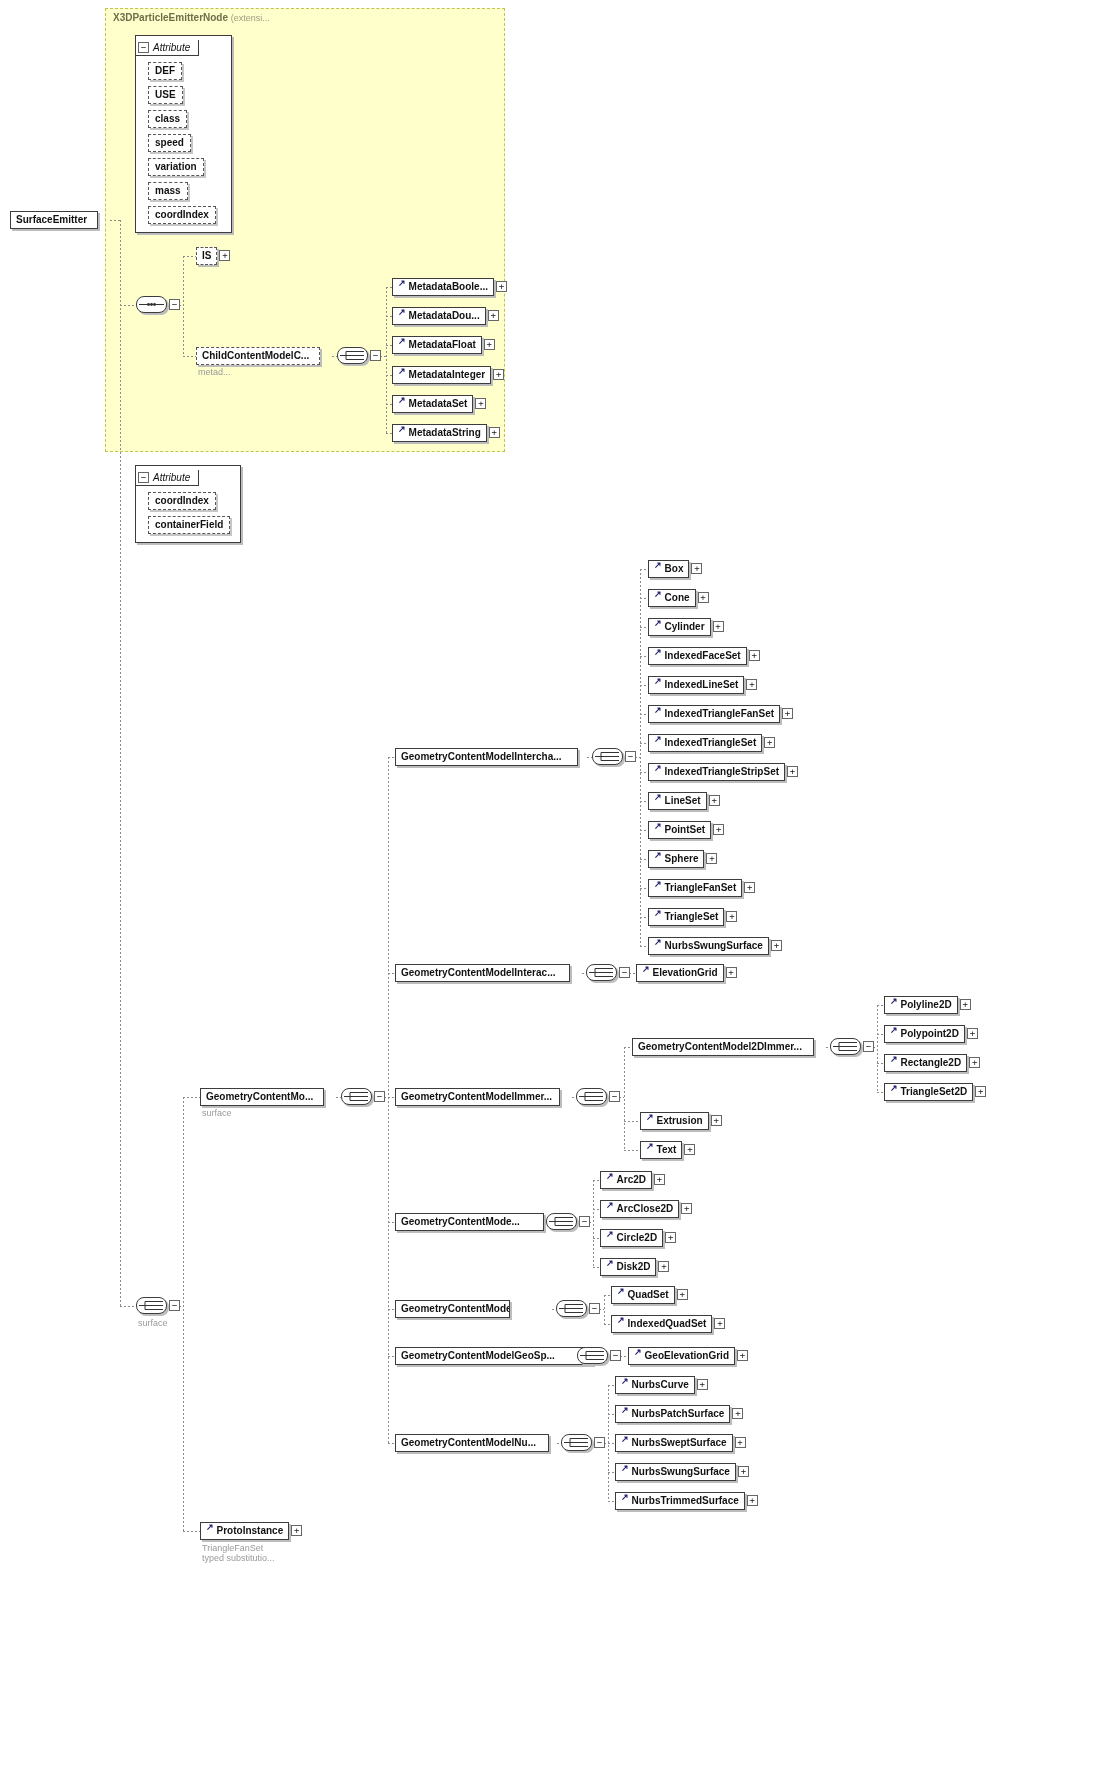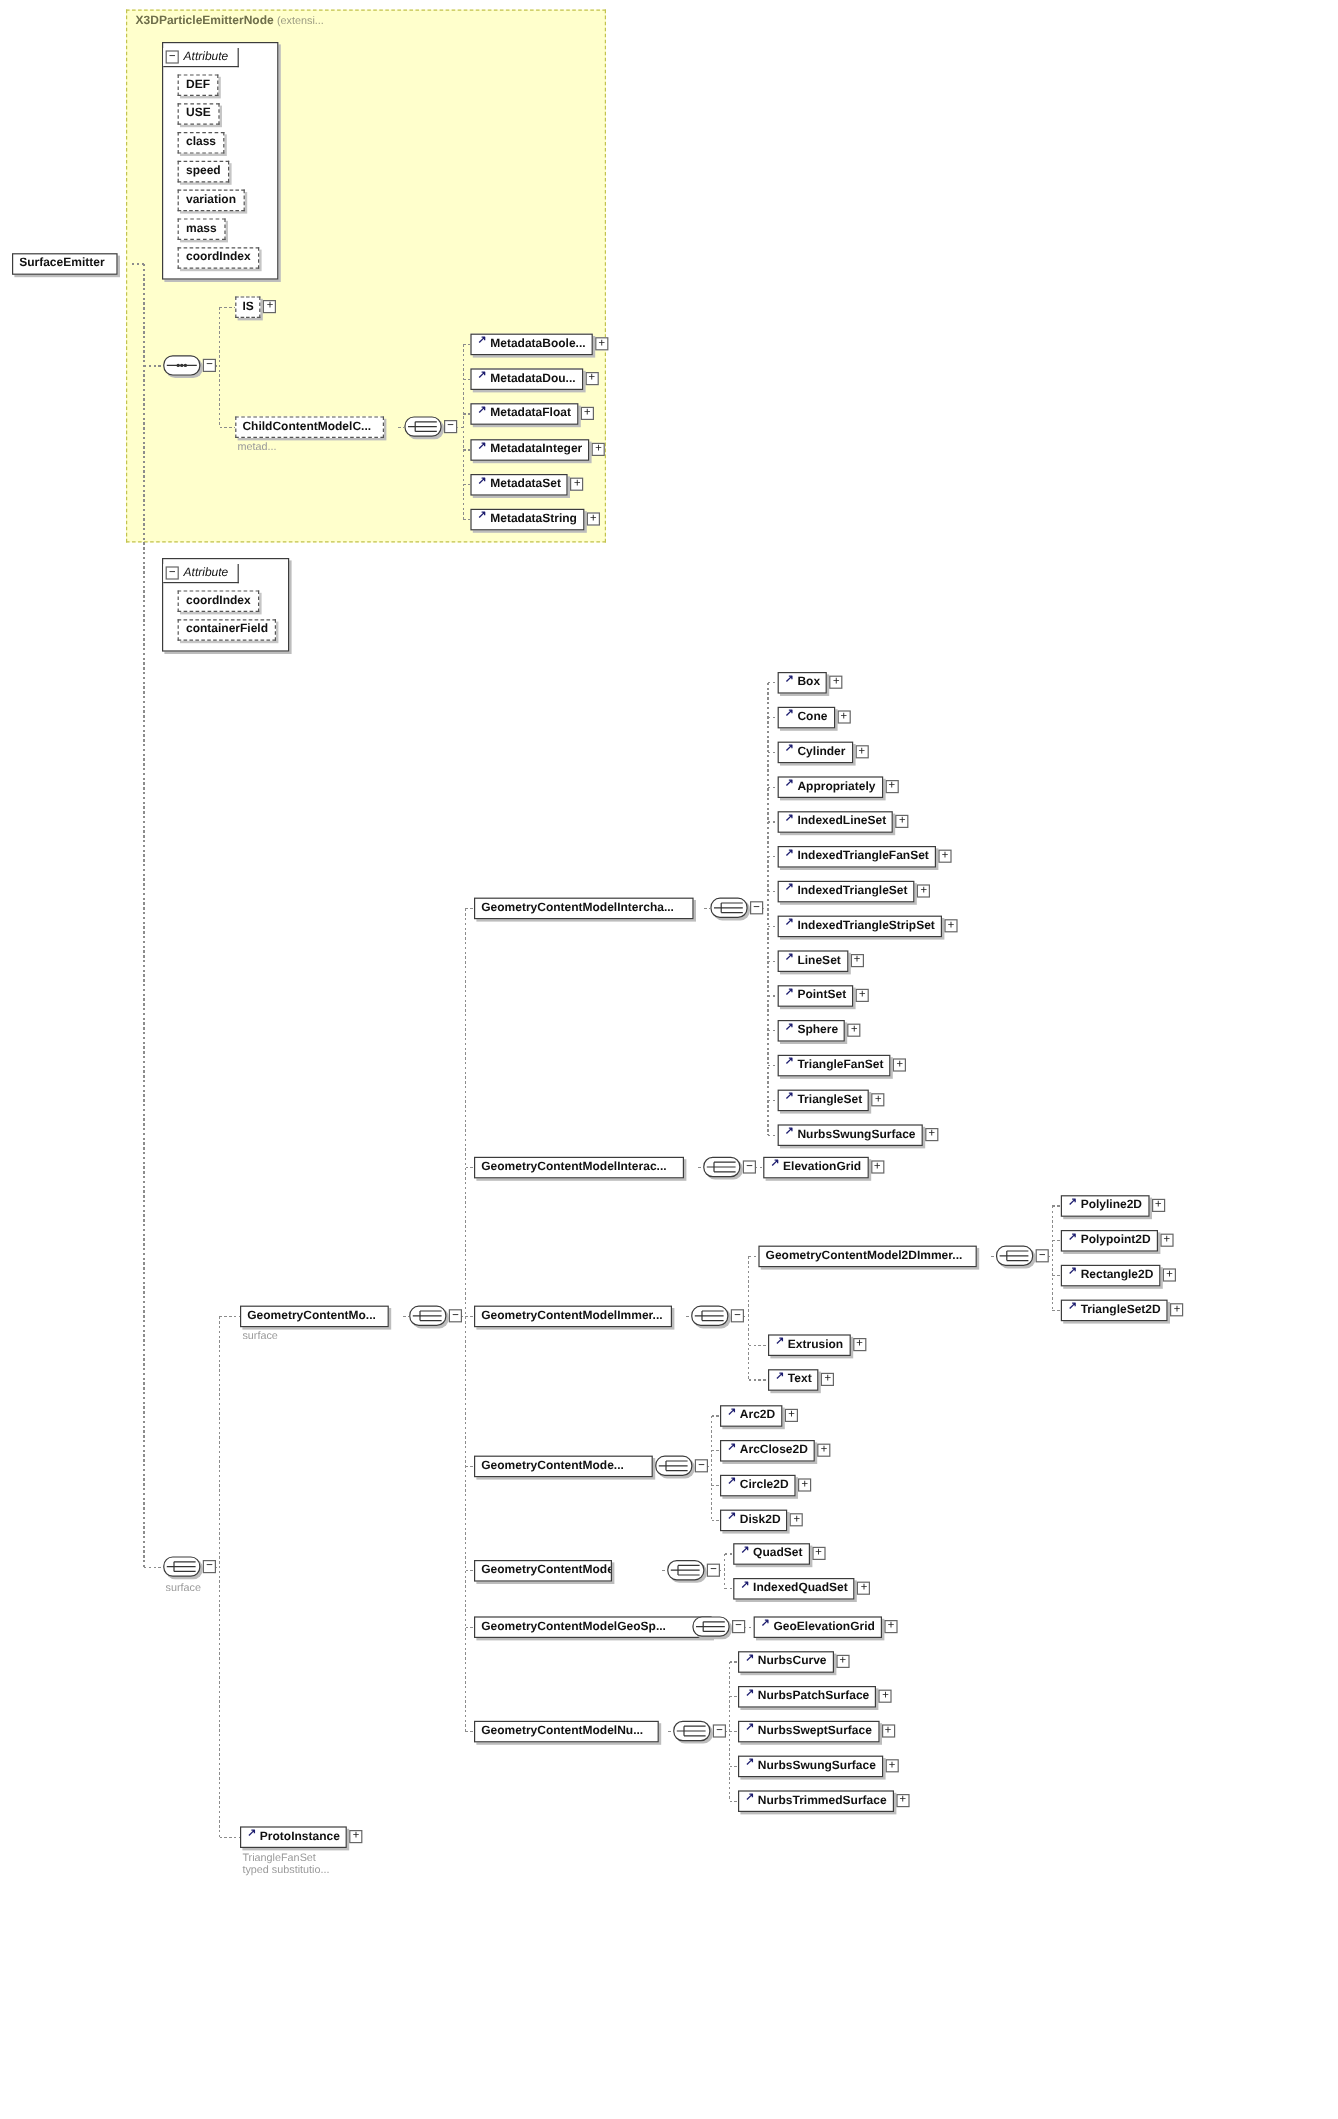--- a/index.html
+++ b/index.html
@@ -200,21 +200,21 @@
       <span class="lbl">Cone</span>
       <span class="exp">+</span>
     </div>
   <div class="node" style="left:648px;top:618px">
       <span class="ref">↗</span>
       <span class="lbl">Cylinder</span>
       <span class="exp">+</span>
     </div>
   <div class="node" style="left:648px;top:647px">
       <span class="ref">↗</span>
-      <span class="lbl">Appropriately</span>
+      <span class="lbl">IndexedFaceSet</span>
       <span class="exp">+</span>
     </div>
   <div class="node" style="left:648px;top:676px">
       <span class="ref">↗</span>
       <span class="lbl">IndexedLineSet</span>
       <span class="exp">+</span>
     </div>
   <div class="node" style="left:648px;top:705px">
       <span class="ref">↗</span>
       <span class="lbl">IndexedTriangleFanSet</span>

